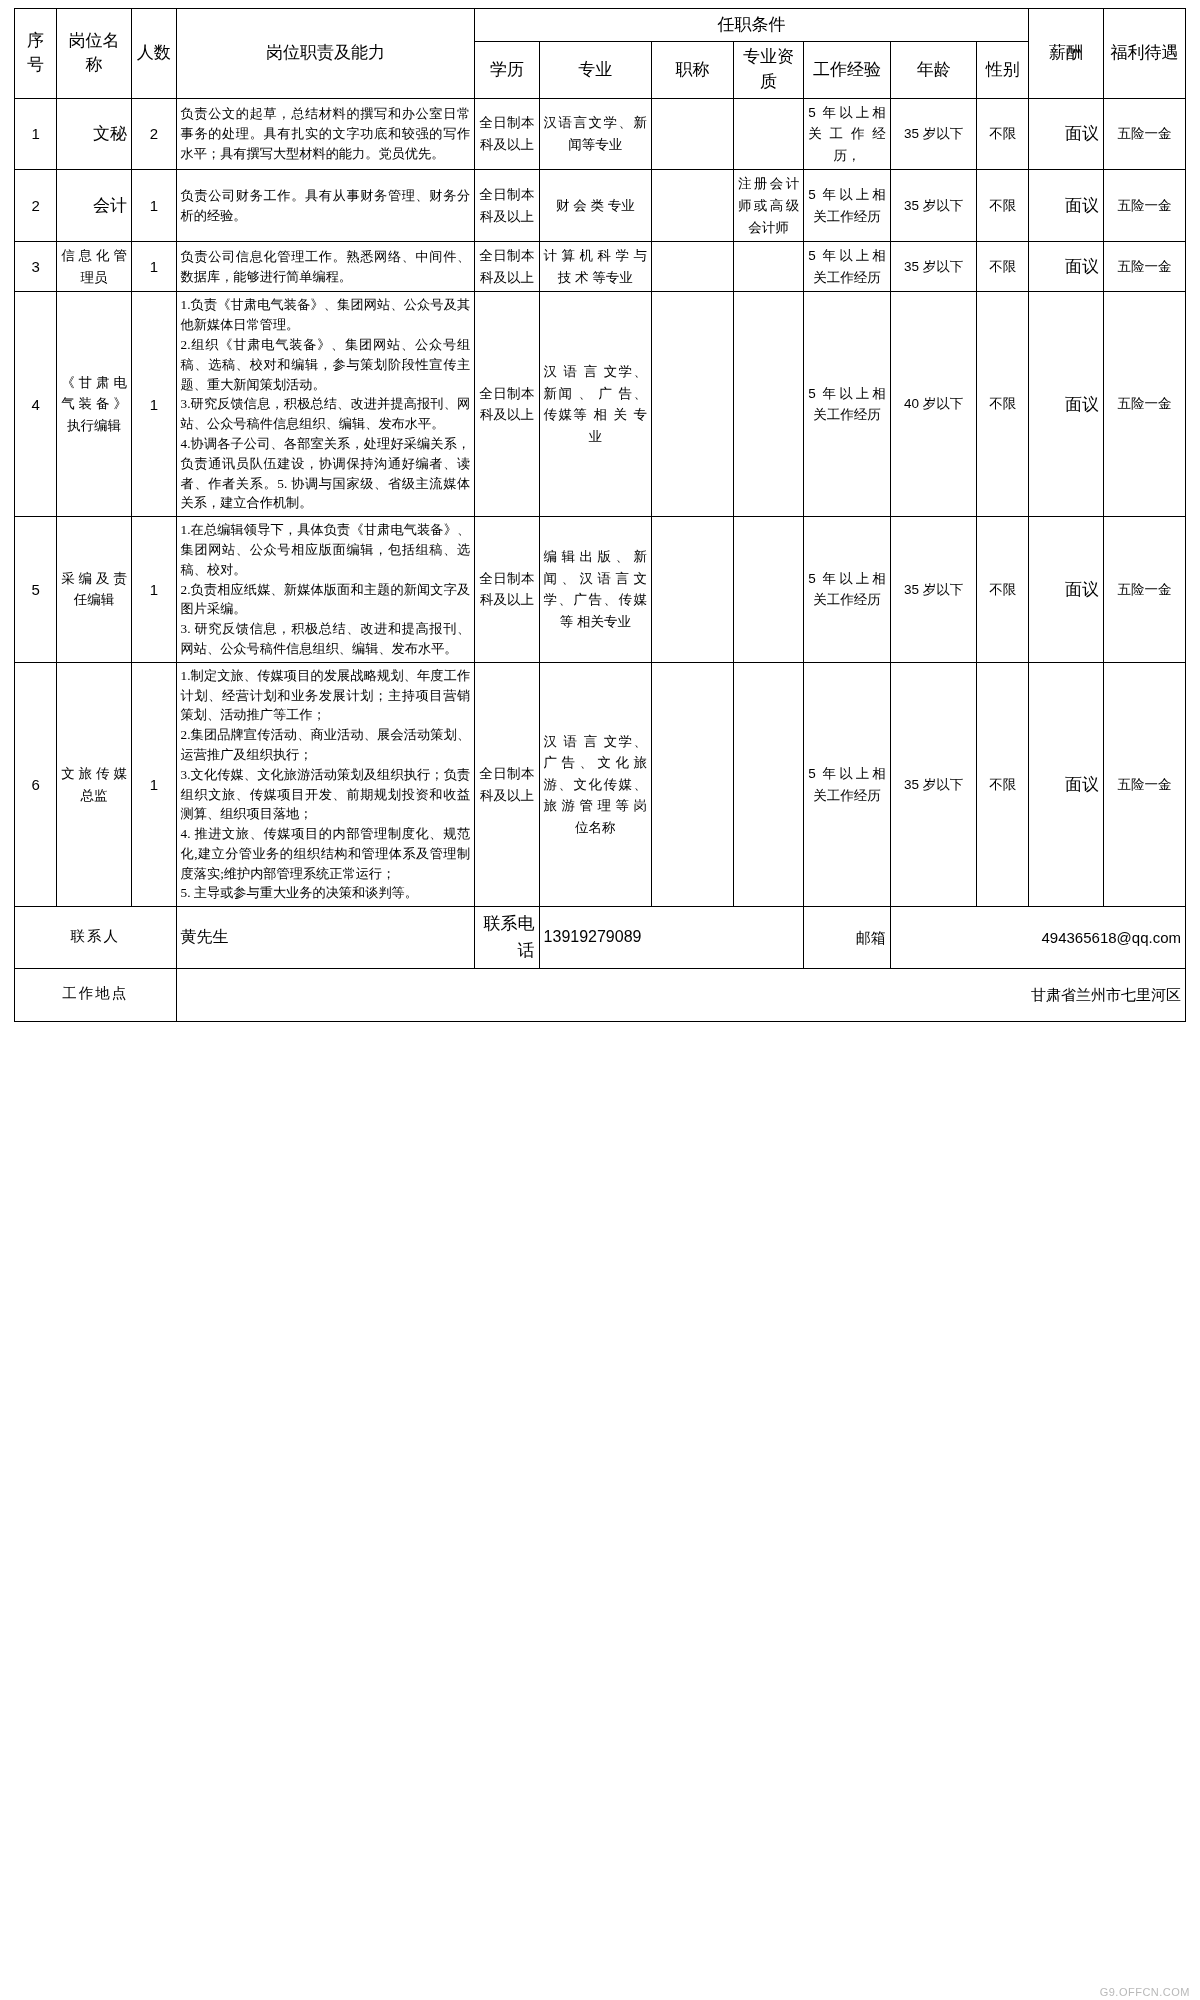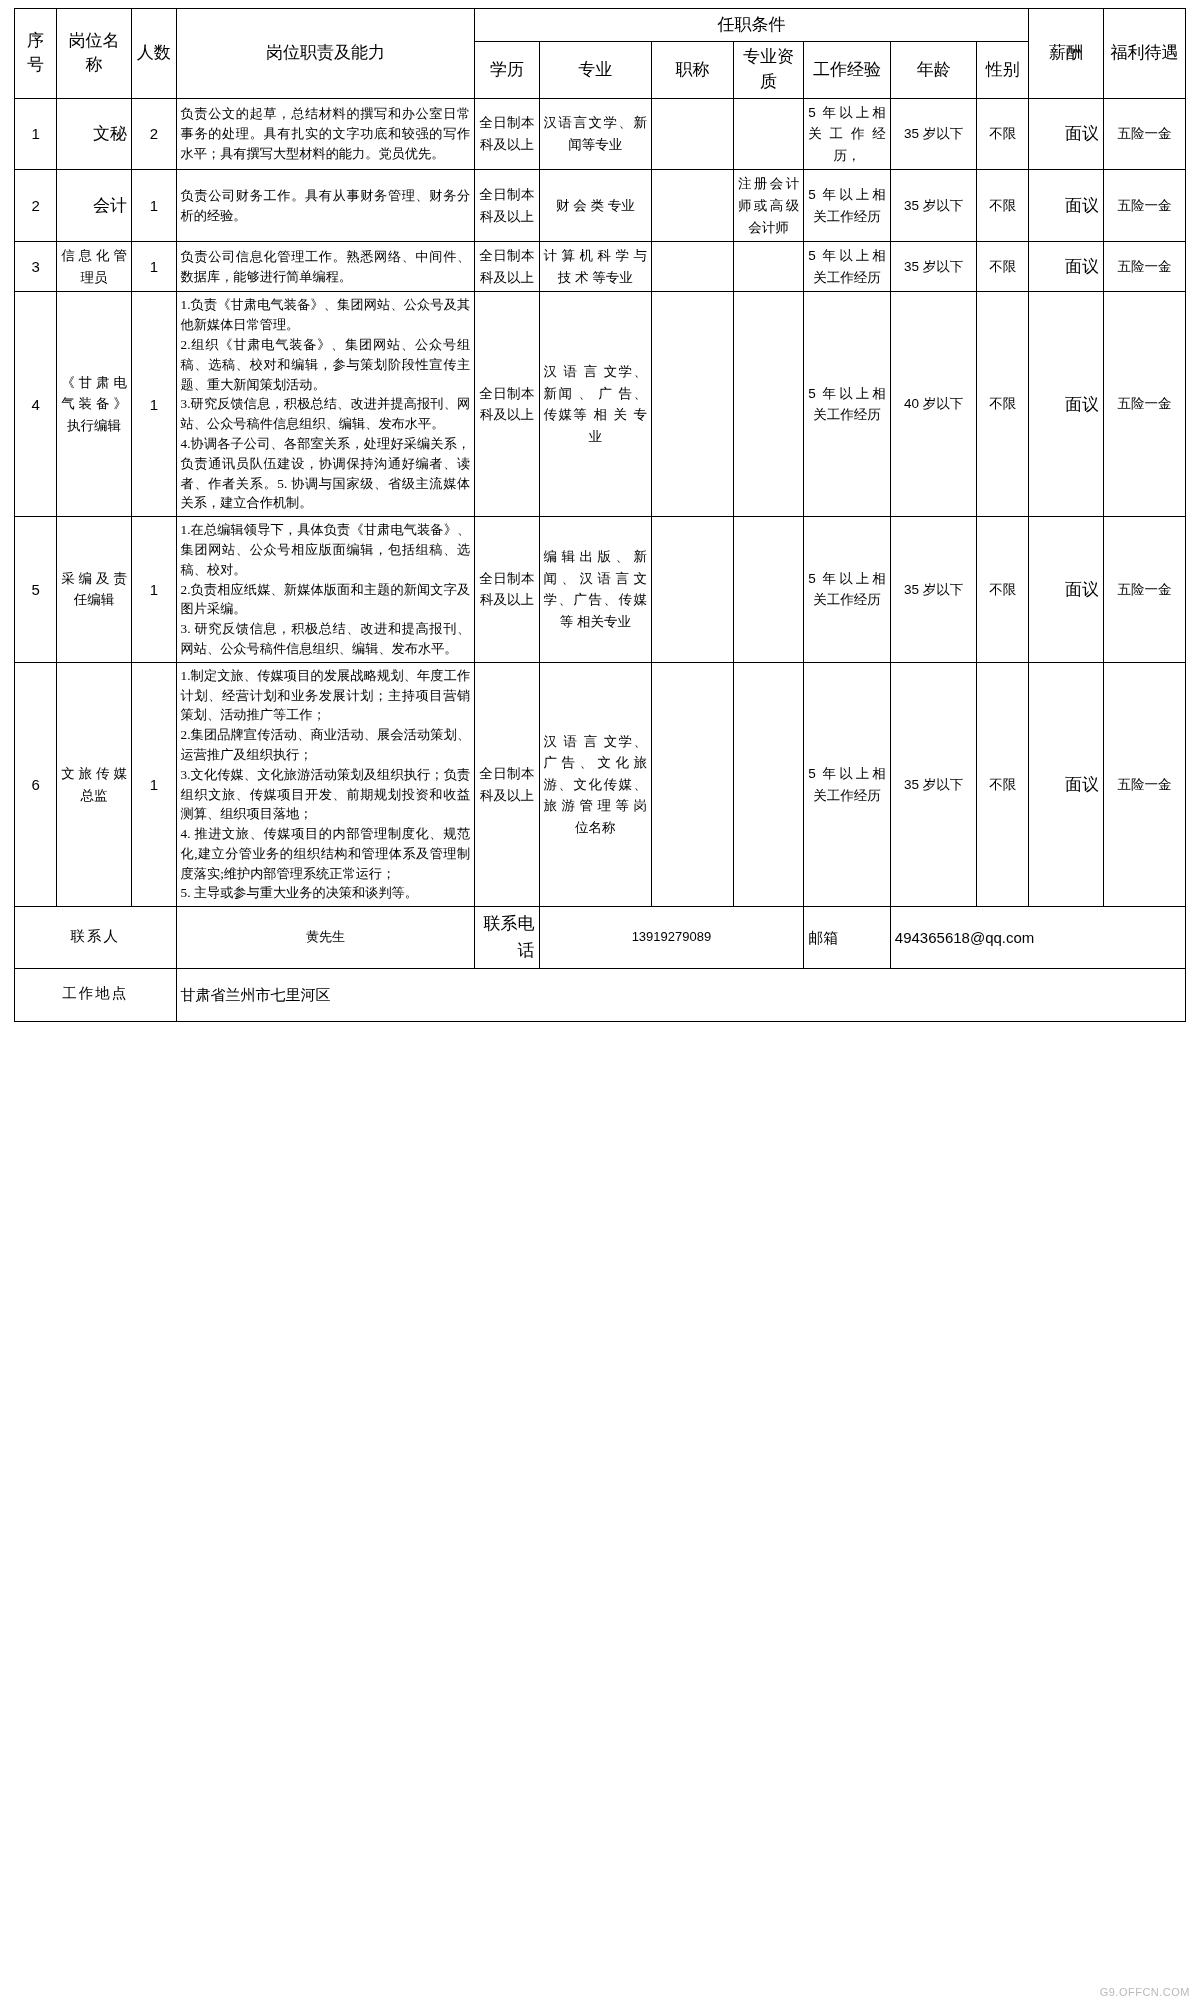--- a/index.html
+++ b/index.html
@@ -85,26 +85,26 @@
     text-align: center;
   }
   .contact-label {
     text-align: center;
     font-size: 14.5px;
     letter-spacing: 2px;
     padding: 10px 2px;
     font-family: Liberation Mono, monospace;
   }
   .contact-val {
-    text-align: center;
-    font-size: 13px;
+    text-align: left;
+    font-size: 16px;
     padding-left: 12px;
   }
   .contact-val-ctr {
-    text-align: left;
+    text-align: right;
     font-size: 15px;
   }
   .loc-row td {
     height: 46px;
   }
   .watermark {
     position: absolute;
     right: 10px;
     bottom: 2px;
     font-size: 11px;

